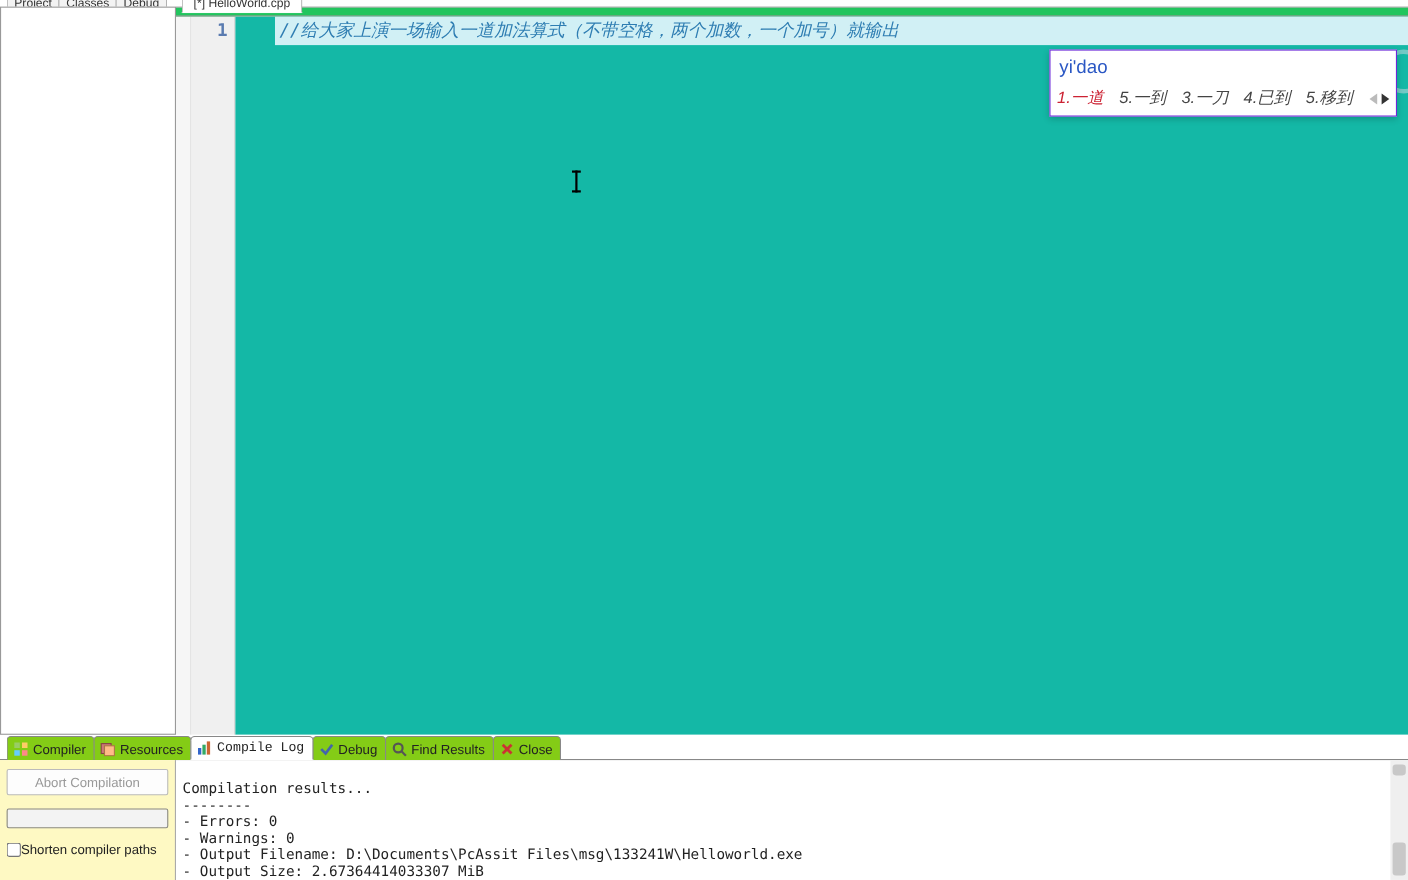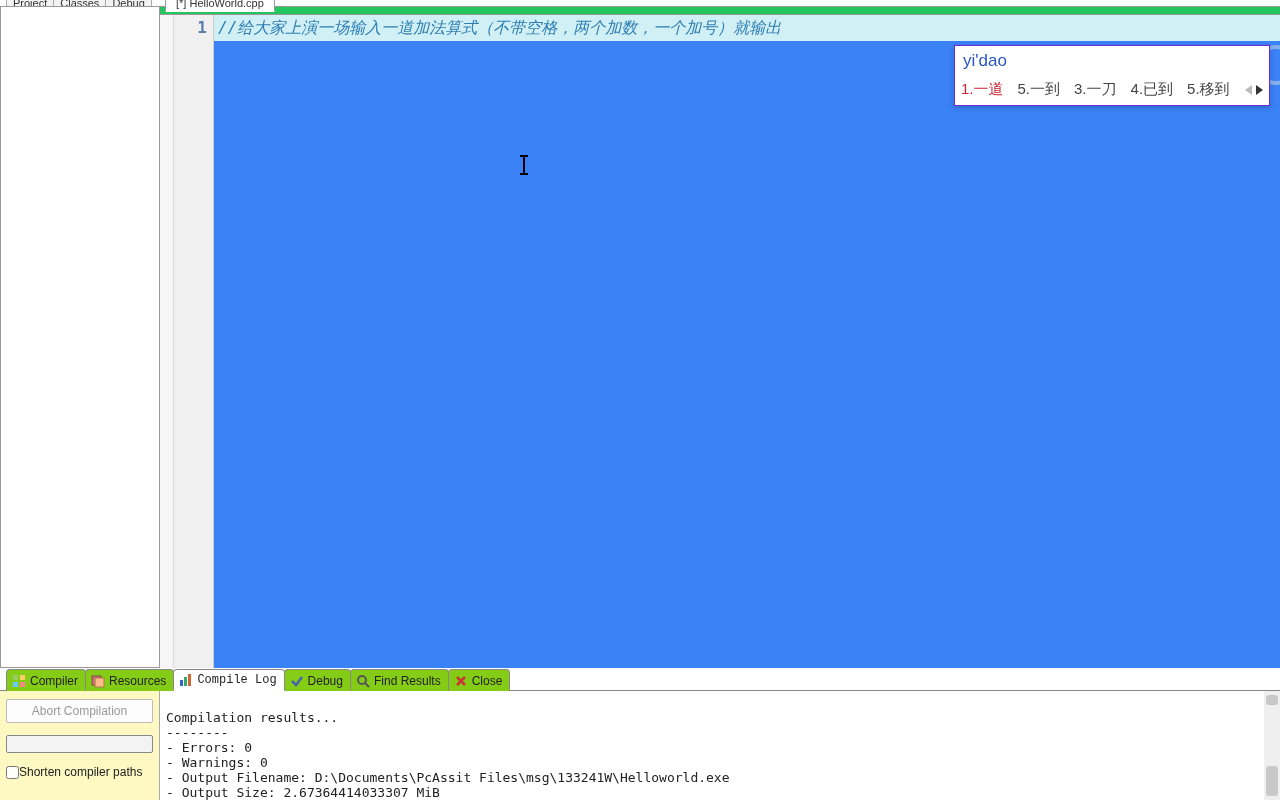--- a/index.html
+++ b/index.html
@@ -38,21 +38,21 @@
   .gutter-extra {
     width:14px; background:#f6f6f6; border-right:1px solid #ddd;
   }
   .gutter {
     width:40px; background:#f0f0f0; border-right:1px solid #ccc;
     text-align:right; padding-right:6px; padding-top:3px;
     font-family:Consolas,monospace; font-size:16px; font-weight:bold; color:#5a7bb0;
   }
   .code-area {
     flex:1; font-family:Consolas,"Microsoft YaHei",monospace; font-size:16px;
-    position:relative; background:#3b82f6;
+    position:relative; background:#14b8a6;padding-left:36px;
   }
   .code-line {
     height:26px; line-height:26px; padding-left:4px;
     background:#d1f0f5; color:#2e7db2; font-style:italic;
   }
   .text-cursor {
     position:absolute; left:309px; top:140px; width:2px; height:20px;
     background:#000;
   }
   .text-cursor::before, .text-cursor::after {
@@ -65,21 +65,21 @@
     border:1px solid #6d28d9; box-shadow:0 2px 6px rgba(0,0,0,0.2);
   }
   .ime-input-row {
     padding:5px 8px; font-size:17px; color:#2a57c4;
     font-family:"Microsoft YaHei",sans-serif;
   }
   .ime-candidates {
     display:flex; align-items:center; padding:4px 6px 6px 6px;
     font-size:15px; font-family:"Microsoft YaHei",sans-serif; gap:14px;
   }
-  .ime-cand { color:#444; white-space:nowrap; }
+  .ime-cand { color:#444; white-space:nowrap;font-style:italic; }
   .ime-cand.first { color:#c23; }
   .ime-nav { margin-left:auto; display:flex; gap:4px; }
   .nav-tri {
     width:0;height:0;border-top:5px solid transparent;border-bottom:5px solid transparent;
   }
   .nav-left { border-right:7px solid #bbb; }
   .nav-right { border-left:7px solid #333; }
   .watermark {
     position:absolute; top:30px; right:0px; width:40px; height:40px;
     border-radius:50%; border:4px solid #cfd9e4; opacity:0.5;

